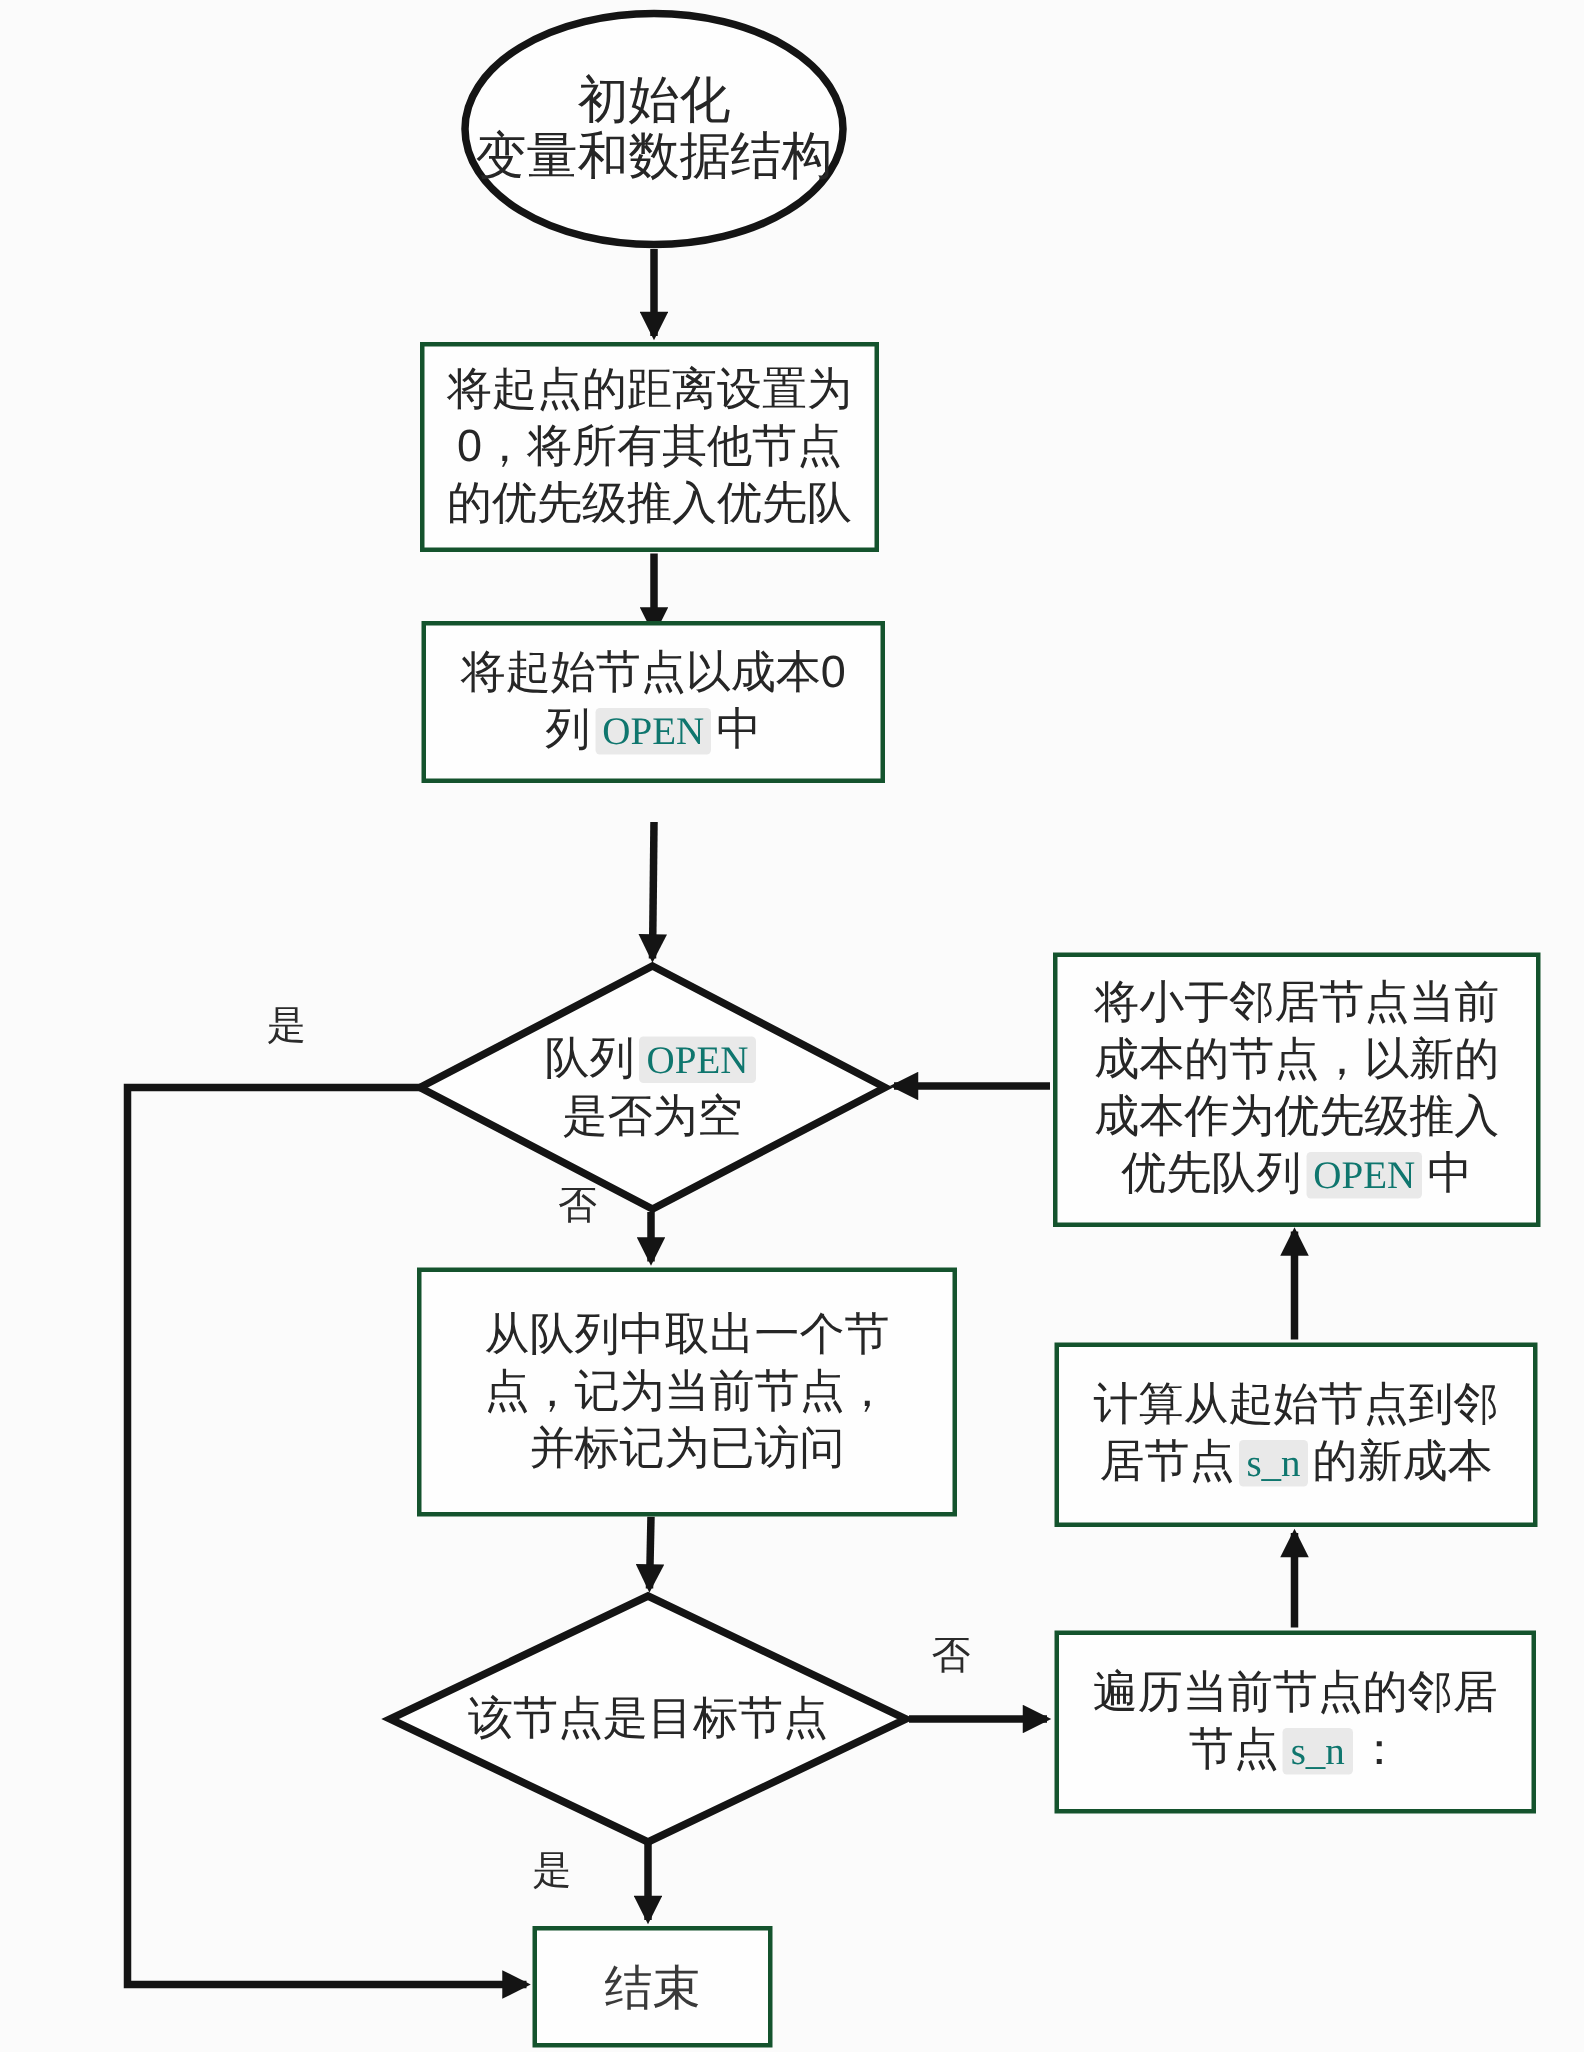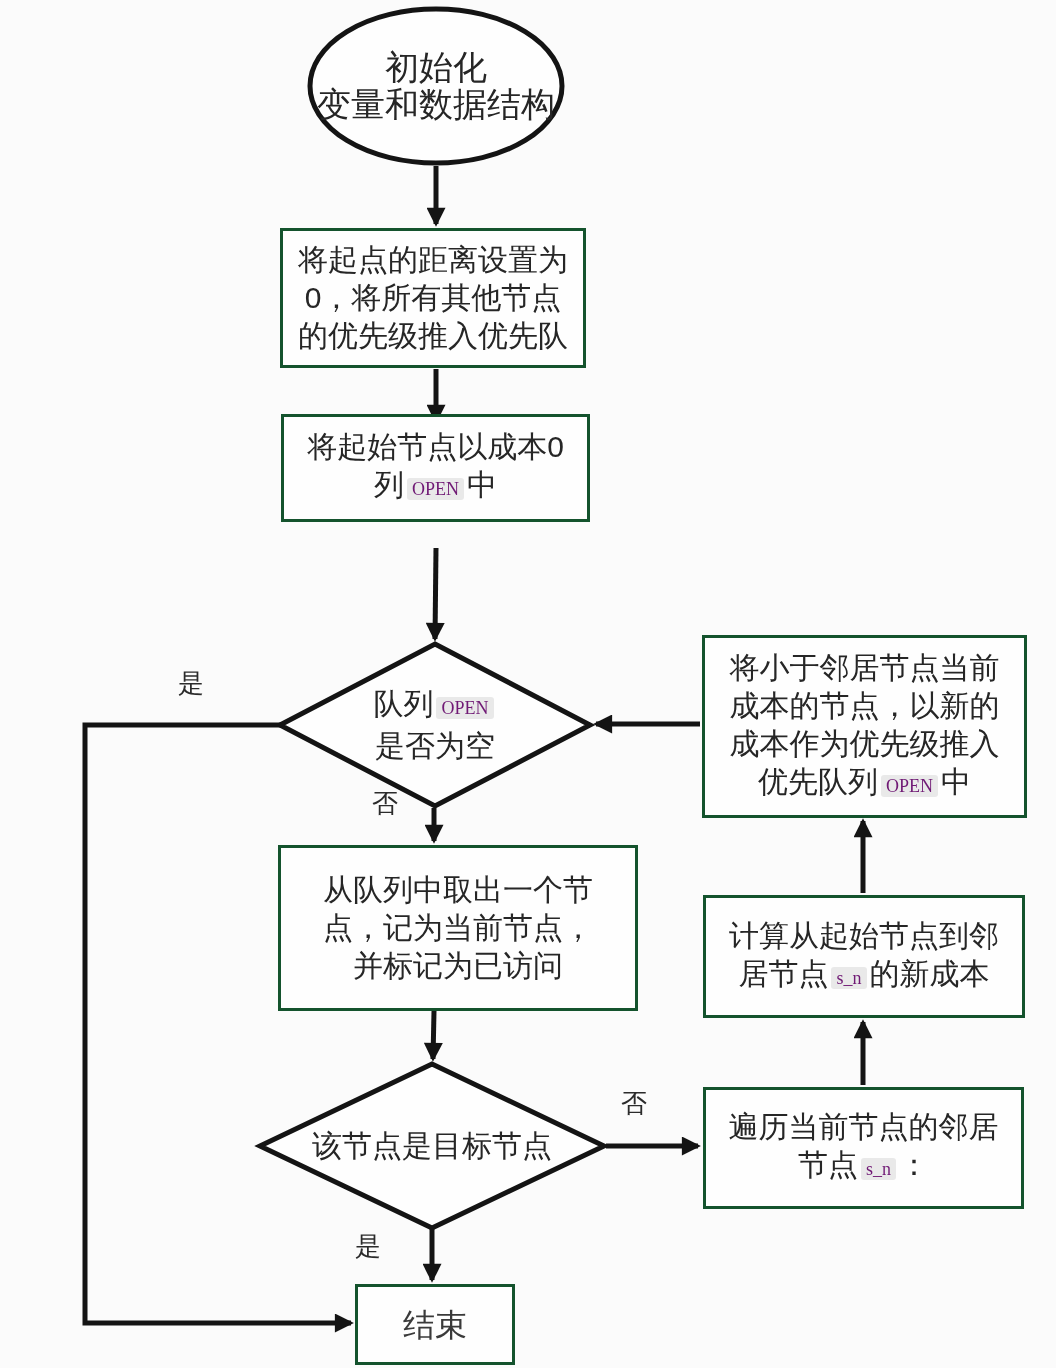--- a/index.html
+++ b/index.html
@@ -20,26 +20,26 @@
   }
   .lbl{
     position:absolute;display:flex;flex-direction:column;
     justify-content:center;align-items:center;text-align:center;
   }
   .line{font-size:30px;line-height:38px;white-space:nowrap;}
   .ellipse-text .line{font-size:34px;line-height:37px;}
   .end-text .line{font-size:32px;line-height:40px;color:#3a3a3a;}
   .code{
     font-family:"Liberation Serif","DejaVu Serif",serif;
-    font-size:18px;
+    font-size:26px;
     background:#e9e9e9;
     border-radius:3px;
     padding:1px 5px;
     margin:0 3px;
-    color:#701a75;
+    color:#0f766e;
   }
   .edge-label{
     position:absolute;font-size:26px;color:#2b2b2b;line-height:30px;
   }
 </style>
 </head>
 <body>
 
 <div class="canvas">
 

